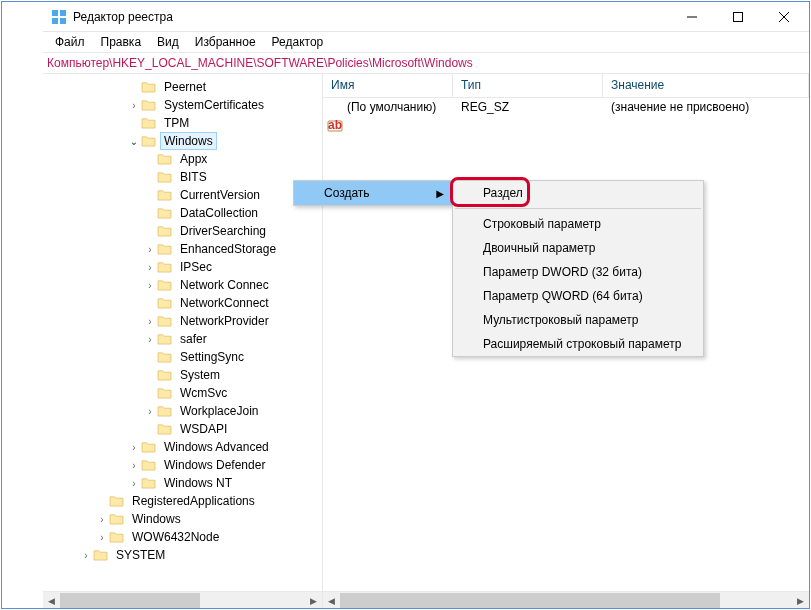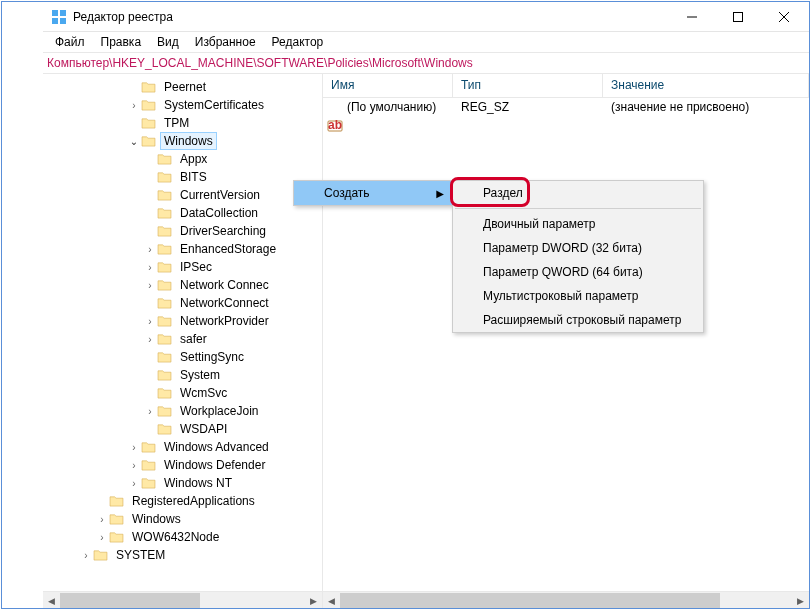--- a/index.html
+++ b/index.html
@@ -385,20 +385,23 @@
     <span class="ctx-arrow">▶</span>
   </div>
 </div>
 
 <div class="ctxmenu ctx2">
   <div class="ctx-item">
       <span>Раздел</span>
     </div>
   <div class="sep"></div>
   <div class="ctx-item">
+      <span>Строковый параметр</span>
+    </div>
+  <div class="ctx-item">
       <span>Двоичный параметр</span>
     </div>
   <div class="ctx-item">
       <span>Параметр DWORD (32 бита)</span>
     </div>
   <div class="ctx-item">
       <span>Параметр QWORD (64 бита)</span>
     </div>
   <div class="ctx-item">
       <span>Мультистроковый параметр</span>

